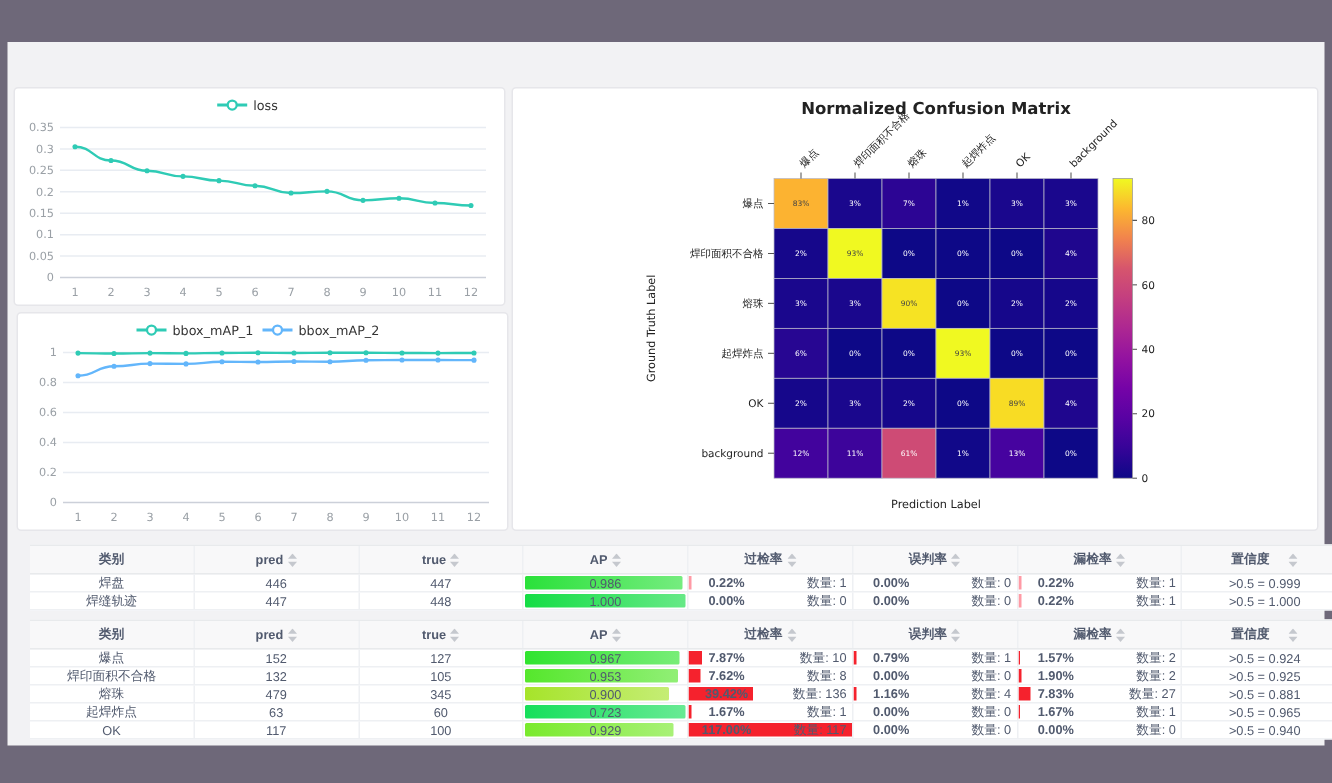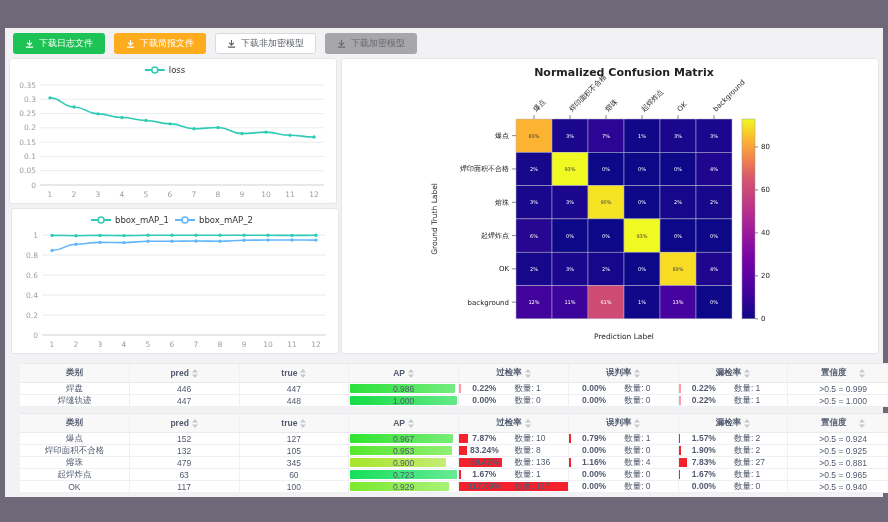--- a/index.html
+++ b/index.html
@@ -30,54 +30,28 @@
   .thead .cell { font-weight:bold; color:#515a6e; }
   .tbody-row { height:12px; border-bottom:1px solid #eef0f3; }
   .cell { display:flex; align-items:center; justify-content:center; font-size:8.5px; color:#515a6e; border-right:1px solid #eef0f3; position:relative; overflow:hidden; }
   .cell:last-child { border-right:none;gap:10px; }
   .sort { display:inline-flex; flex-direction:column; margin-left:3px; line-height:0; }
   .ap-bar { position:absolute; left:1px; top:1px; bottom:1px; border-radius:1px; }
   .red-bar { position:absolute; left:0; top:1px; bottom:1px; }
   .cell .lbl { position:relative; z-index:2; }
   .rate-pair { display:flex; gap:8px; position:relative; z-index:2; }
   .rate-pair .r { width:44px; text-align:center;font-weight:bold; }
-  .rate-pair .c { width:50px; text-align:left; }
+  .rate-pair .c { width:50px; text-align:right; }
 
   svg text { font-family:"DejaVu Sans","Liberation Sans",sans-serif; }
 </style>
 </head>
 <body>
 
 <div class="content">
-  <div class="toolbar" id="toolbar">
-      <div class="btn success">
-        <svg width="9" height="9" viewBox="0 0 10 10">
-          <path d="M5 1 V6 M2.3 4 L5 6.8 L7.7 4 M1 9 H9" stroke="currentColor" stroke-width="1.2" fill="none"></path>
-        </svg>
-        <span>下载日志文件</span>
-      </div>
-      <div class="btn warning">
-        <svg width="9" height="9" viewBox="0 0 10 10">
-          <path d="M5 1 V6 M2.3 4 L5 6.8 L7.7 4 M1 9 H9" stroke="currentColor" stroke-width="1.2" fill="none"></path>
-        </svg>
-        <span>下载简报文件</span>
-      </div>
-      <div class="btn default">
-        <svg width="9" height="9" viewBox="0 0 10 10">
-          <path d="M5 1 V6 M2.3 4 L5 6.8 L7.7 4 M1 9 H9" stroke="currentColor" stroke-width="1.2" fill="none"></path>
-        </svg>
-        <span>下载非加密模型</span>
-      </div>
-      <div class="btn disabled">
-        <svg width="9" height="9" viewBox="0 0 10 10">
-          <path d="M5 1 V6 M2.3 4 L5 6.8 L7.7 4 M1 9 H9" stroke="currentColor" stroke-width="1.2" fill="none"></path>
-        </svg>
-        <span>下载加密模型</span>
-      </div>
-    </div>
 
   <div class="card" id="card-loss">
     <svg id="loss-svg" width="326" height="144">
         <line x1="134.8" y1="11" x2="154.8" y2="11" stroke="#2fcbb5" stroke-width="2"></line>
         <circle cx="144.8" cy="11" r="3" fill="#fff" stroke="#2fcbb5" stroke-width="1.5"></circle>
         <text x="158.8" y="14" font-size="8.5" fill="#333">loss</text>
         <line x1="30" y1="126" x2="314" y2="126" stroke="#ccd0d9" stroke-width="1"></line>
         <text x="26" y="128.5" font-size="7.5" fill="#9aa0a6" text-anchor="end">0</text>
         <line x1="30" y1="111.71428571428571" x2="314" y2="111.71428571428571" stroke="#e8ecf2" stroke-width="1"></line>
         <text x="26" y="114.21428571428571" font-size="7.5" fill="#9aa0a6" text-anchor="end">0.05</text>
@@ -574,21 +548,21 @@
           <div class="cell">
             <span class="lbl">105</span>
           </div>
           <div class="cell">
             <span class="ap-bar" style="width: calc(95.3% - 2px); background: linear-gradient(90deg, rgb(85, 231, 44), rgb(145, 239, 118));"></span>
             <span class="lbl">0.953</span>
           </div>
           <div class="cell">
             <span class="red-bar" style="background: rgb(245, 34, 45); width: 7.62%;"></span>
             <span class="rate-pair">
-              <span class="r">83.24%</span>
+              <span class="r">7.62%</span>
               <span class="c">数量: 8</span>
             </span>
           </div>
           <div class="cell">
             <span class="rate-pair">
               <span class="r">0.00%</span>
               <span class="c">数量: 0</span>
             </span>
           </div>
           <div class="cell">

